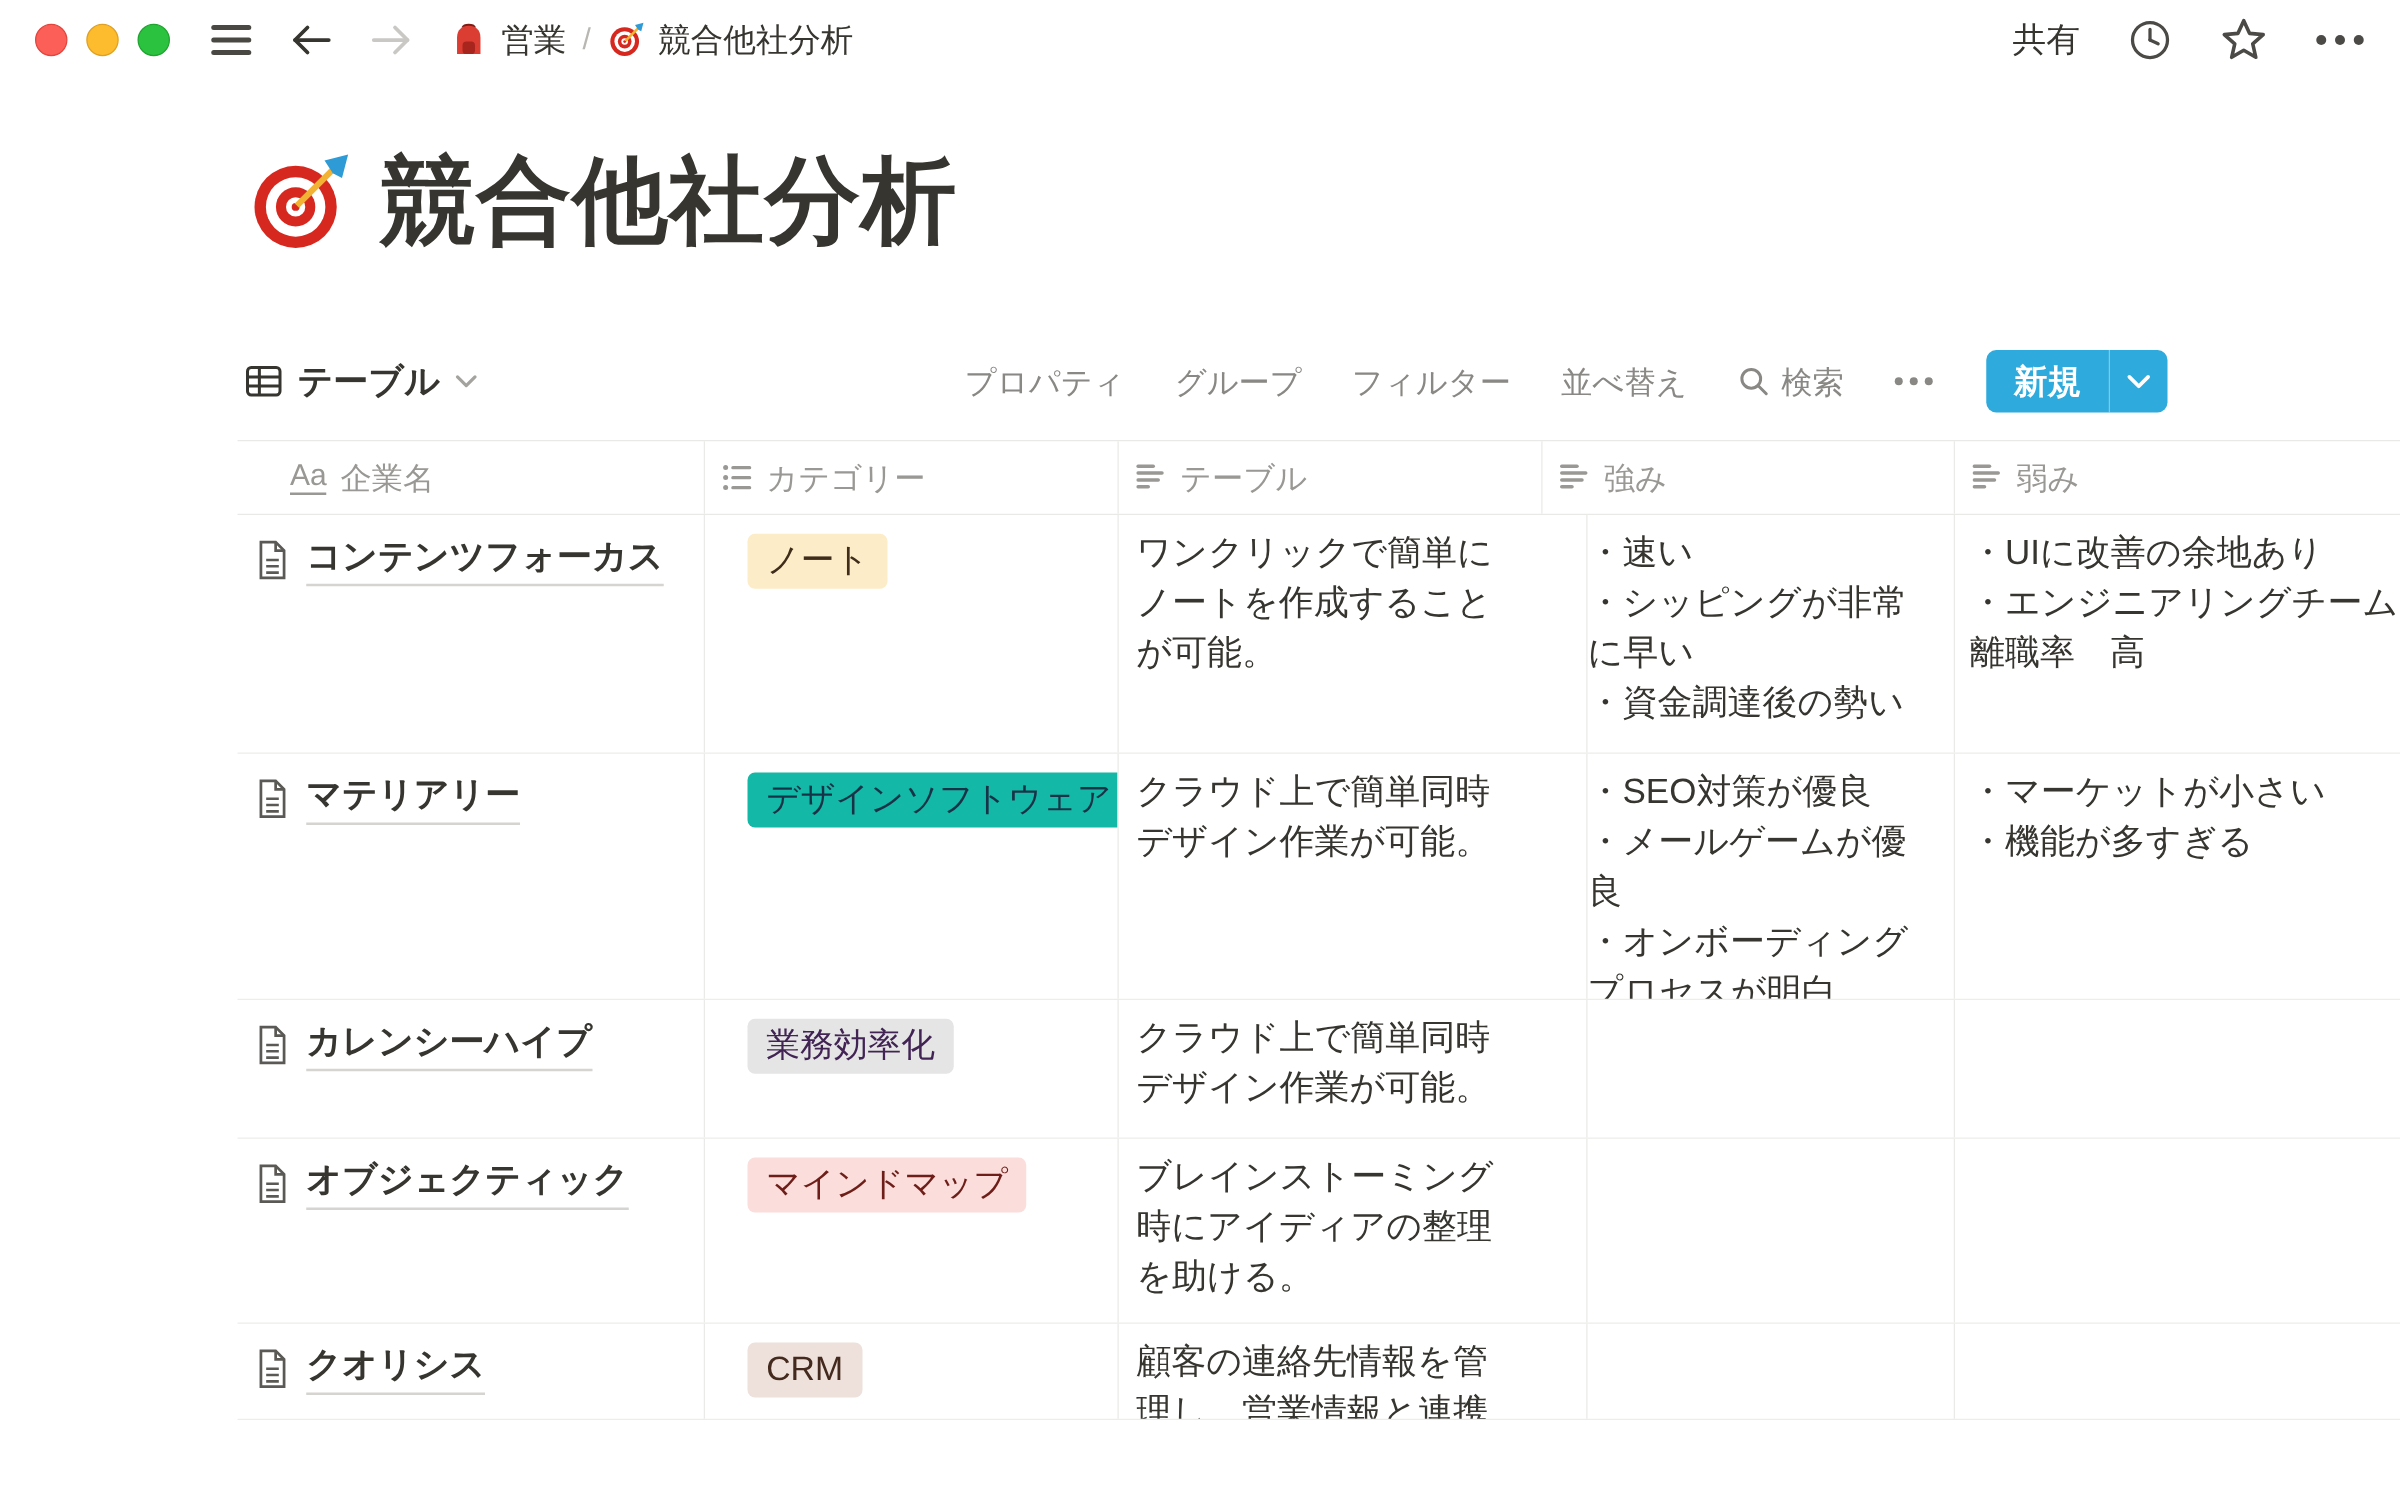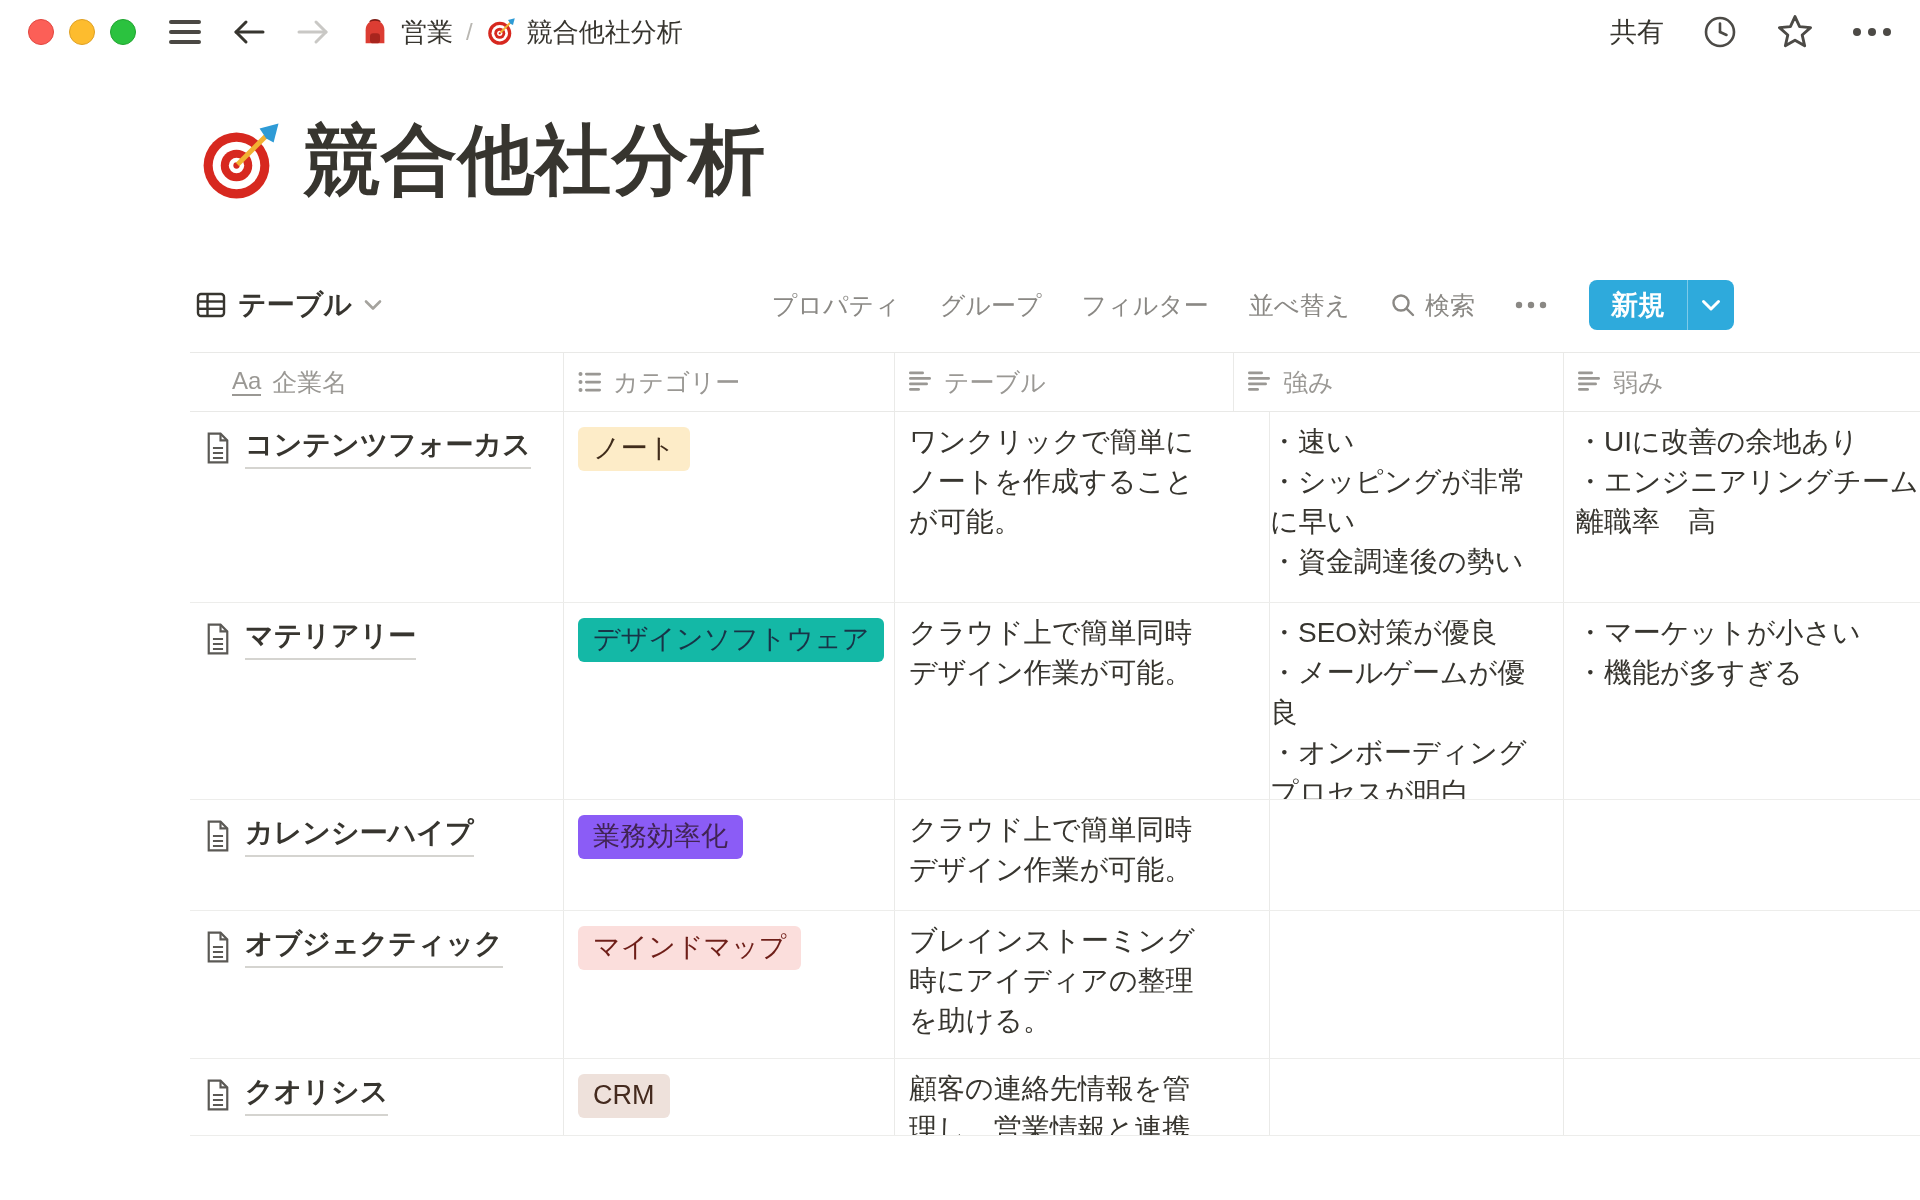--- a/index.html
+++ b/index.html
@@ -60,21 +60,21 @@
   .tbody-row { border-bottom:1px solid #EDEDEB; }
   .row-h1 { height:191px; } .row-h2 { height:197px; } .row-h3 { height:111px; }
   .row-h4 { height:148px; } .row-h5 { height:77px; }
   .cell { overflow:hidden; cursor:pointer; }
   .cell-company { padding:14px 14px 0 14px; }
   .company-inner { display:flex; align-items:center; gap:13px; }
   .company-name { font-size:28px; font-weight:bold; color:#37352F;
     border-bottom:2px solid #D5D4D0; padding-bottom:3px; white-space:nowrap; }
   .cell-category { padding:15px 14px 0 14px; }
   .tag { display:inline-block; font-size:27px; line-height:1.25; padding:5px 15px;
-    border-radius:6px; white-space:nowrap; }
+    border-radius:6px; white-space:nowrap;margin-left:20px; }
   .cell-text { font-size:28px; line-height:40px; color:#37352F; white-space:pre-line; }
   .cell-summary    { padding:10px 25px 0 14px; }
   .cell-strengths  { padding:10px 16px 0 0;margin-left:36px; }
   .cell-weaknesses { padding:10px 0 0 12px; }
 
   
   .count-row { position:absolute; left:190px; top:1146px; width:373px;
     display:flex; justify-content:flex-end; align-items:baseline; gap:13px;
     padding-right:8px; }
   .count-label { font-size:22px; color:#8E8C88; cursor:pointer; }
@@ -363,21 +363,21 @@
             <svg width="28" height="32" viewBox="0 0 16 19" fill="none" stroke="#5B5955" stroke-width="1.3">
               <path d="M2.5 1h7l4 4v13h-11z"></path>
                 <path d="M9.5 1v4h4"></path>
               <path d="M5 9.5h6M5 12.5h6M5 15.5h6" stroke-width="1.2"></path>
             </svg>
           </span>
           <span class="company-name">カレンシーハイプ</span>
         </span>
       </div>
       <div class="cell cell-category">
-        <span class="tag" style="background: #8b5cf6; color: rgb(65, 36, 84);">業務効率化</span>
+        <span class="tag" style="background: #e5e5e5; color: rgb(65, 36, 84);">業務効率化</span>
       </div>
       <div class="cell cell-text cell-summary">クラウド上で簡単同時デザイン作業が可能。</div>
       <div class="cell cell-text cell-strengths"></div>
       <div class="cell cell-text cell-weaknesses"></div>
     </div>
 
     <div class="trow tbody-row row-h4">
       <div class="cell cell-company">
         <span class="company-inner">
           <span>

